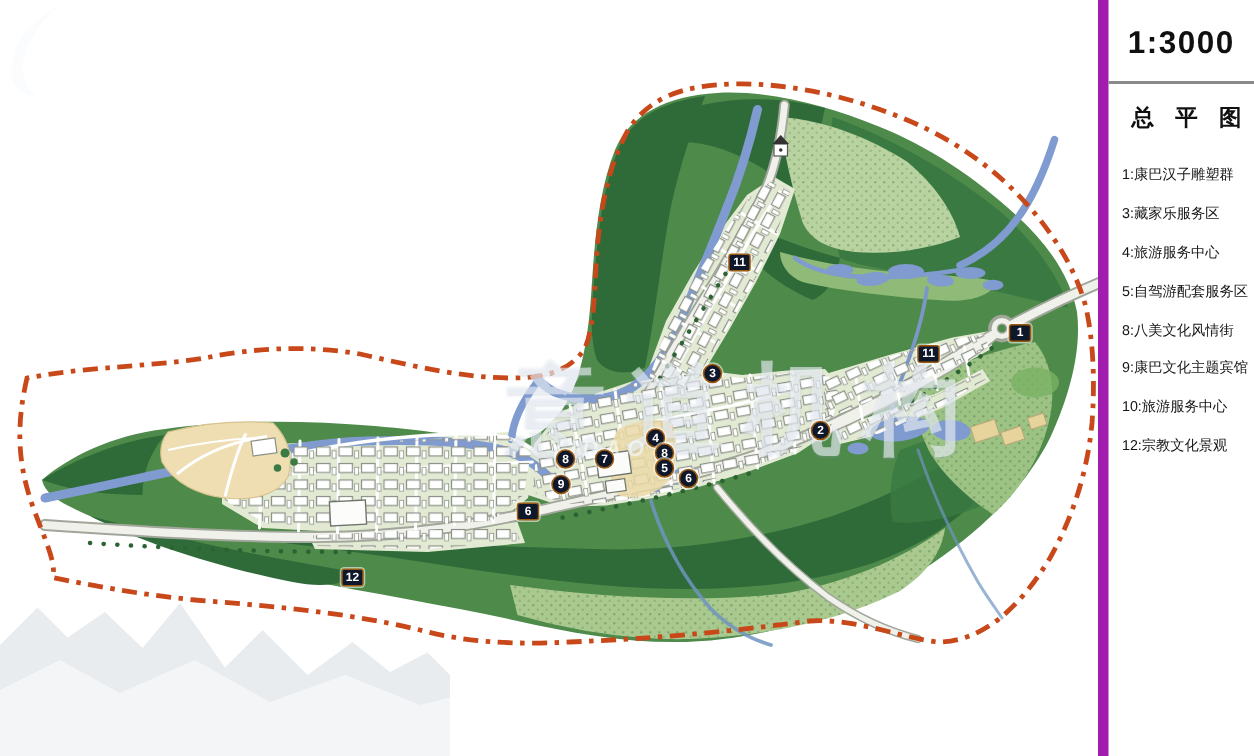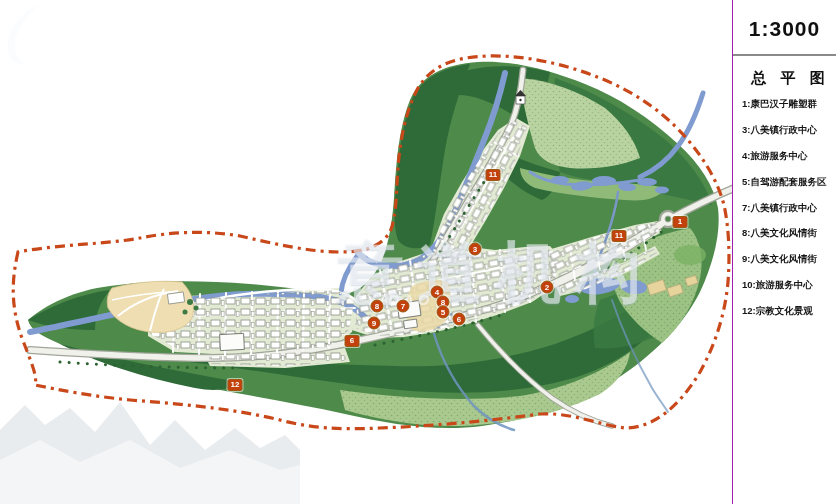--- a/index.html
+++ b/index.html
@@ -9,37 +9,37 @@
   .map-area{position:absolute;left:0;top:0;width:740px;height:504px;}
   .map-area svg{position:absolute;left:0;top:0;}
   
   .wm-cn{position:absolute;left:338px;top:228px;font-size:66px;font-weight:bold;
          color:rgba(248,250,252,0.55);letter-spacing:13px;white-space:nowrap;
          text-shadow:0 1px 2px rgba(140,160,190,0.35);pointer-events:none;}
   .wm-en{position:absolute;left:366px;top:291px;font-size:15px;font-weight:bold;font-style:italic;
          color:rgba(248,250,252,0.62);letter-spacing:4px;pointer-events:none;}
   .wm-swoosh{position:absolute;left:312px;top:238px;pointer-events:none;}
   
-  .marker{position:absolute;transform:translate(-50%,-50%);background:#c2410c;color:#fff;
+  .marker{position:absolute;transform:translate(-50%,-50%);background:#0f172a;color:#fff;
           font-weight:bold;font-size:8px;line-height:1;display:flex;align-items:center;
           justify-content:center;border:1px solid #9a5a12;
           box-shadow:0 0 0 1px rgba(255,255,255,0.55);}
   .marker.circle{width:11px;height:11px;border-radius:50%;}
   .marker.square{min-width:11px;height:10px;padding:0 1px;border-radius:2px;}
   
   .sidebar{position:absolute;left:732px;top:0;width:104px;height:504px;background:#fff;
-           border-left:1px solid #a21caf;box-sizing:border-box;}
+           border-left:7px solid #a21caf;box-sizing:border-box;}
   .scale{height:54px;box-sizing:border-box;padding-top:17px;text-align:center;
          font-size:21px;font-weight:bold;color:#101010;letter-spacing:1px;}
   .divider{border-bottom:2px solid #8a8a8a;}
-  .legend-title{margin:13px 0 4px;text-align:center;font-size:15px;font-weight:bold;
+  .legend-title{margin:13px 0 16px;text-align:center;font-size:15px;font-weight:bold;
                 color:#101010;letter-spacing:5px;padding-left:12px;}
   .legend-list{padding-left:9px;}
   .legend-item{height:25.8px;display:flex;align-items:center;font-size:9.5px;color:#151515;
-               white-space:nowrap;font-weight:bold;}
+               white-space:nowrap;}
 </style>
 </head>
 <body>
 
 <div class="stage">
 
   <div class="map-area">
     <svg width="740" height="504" viewBox="0 0 740 504">
       <defs>
         <pattern id="pB0" width="15" height="11" patternUnits="userSpaceOnUse">
@@ -242,24 +242,23 @@
         <div class="marker square" style="left: 235px; top: 353px; margin-top: 32px;">12</div>
       </div>
   </div>
 
   <div class="sidebar">
     <div class="scale">1:3000</div>
     <div class="divider"></div>
     <div class="legend-title">总 平 图</div>
     <div class="legend-list">
         <div class="legend-item">1:康巴汉子雕塑群</div>
-        <div class="legend-item">3:八美镇行政中心</div>
+        <div class="legend-item">3:藏家乐服务区</div>
         <div class="legend-item">4:旅游服务中心</div>
         <div class="legend-item">5:自驾游配套服务区</div>
-        <div class="legend-item">7:八美镇行政中心</div>
         <div class="legend-item">8:八美文化风情街</div>
-        <div class="legend-item">9:八美文化风情街</div>
+        <div class="legend-item">9:康巴文化主题宾馆</div>
         <div class="legend-item">10:旅游服务中心</div>
         <div class="legend-item">12:宗教文化景观</div>
       </div>
   </div>
 
 </div>
 
 </body></html>

